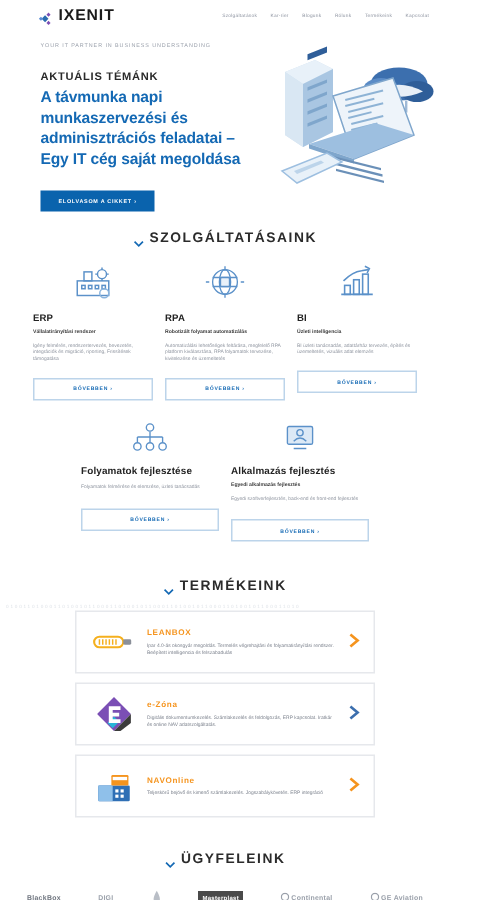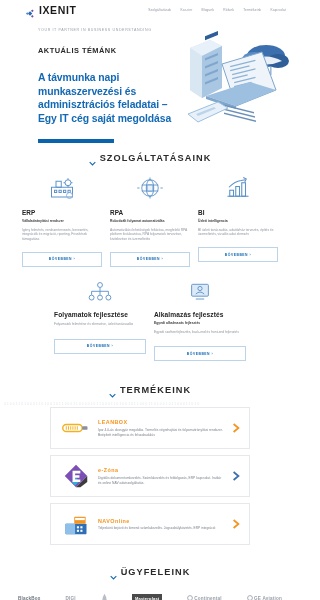--- a/index.html
+++ b/index.html
@@ -22,32 +22,32 @@
   .logo-text {
     font-size: 10.5px; font-weight: bold; letter-spacing: .6px; color: #1b1b1b;
   }
   .nav { display: flex; gap: 9px; margin-left: auto; margin-right: 6px; }
   .nav-item {
     font-size: 3.2px; color: #8d93a0; letter-spacing: .18px;
     white-space: nowrap; cursor: pointer;
   }
 
   
-  .hero { position: relative; height: 123px; padding: 6px 0 0 12px; overflow: hidden; }
+  .hero { position: relative; height: 123px; padding: 6px 0 0 1px; overflow: hidden; }
   .hero-inner { padding-left: 26px; width: 165px; position: relative; z-index: 3; }
   .hero-kicker {
     font-size: 3.6px; letter-spacing: .62px; color: #9aa0ab;
     text-transform: uppercase; margin-top: 2px;
   }
   .hero-eyebrow {
     margin-top: 14px; font-size: 7.4px; font-weight: bold;
     letter-spacing: .5px; color: #2a2a2a;
   }
   .hero-title {
-    margin-top: 16px; font-size: 10.4px; line-height: 13.6px;
+    margin-top: 4px; font-size: 10.4px; line-height: 13.6px;
     font-weight: bold; color: #1469b4; letter-spacing: -.1px;
   }
   .hero-btn {
     margin-top: 14px; display: inline-flex; align-items: center;
     justify-content: center; gap: 3px;
     background: #0a63ad; color: #ffffff;
     font-size: 3.6px; font-weight: bold; letter-spacing: .5px;
     padding: 5px 12px; border: none; cursor: pointer;
     min-width: 70px;
   }

